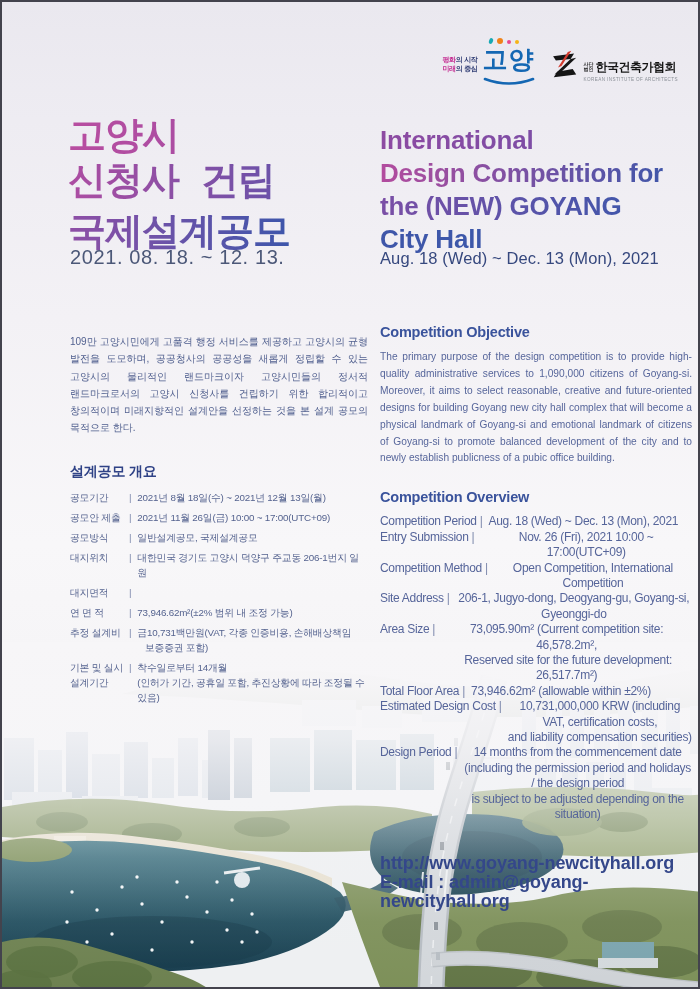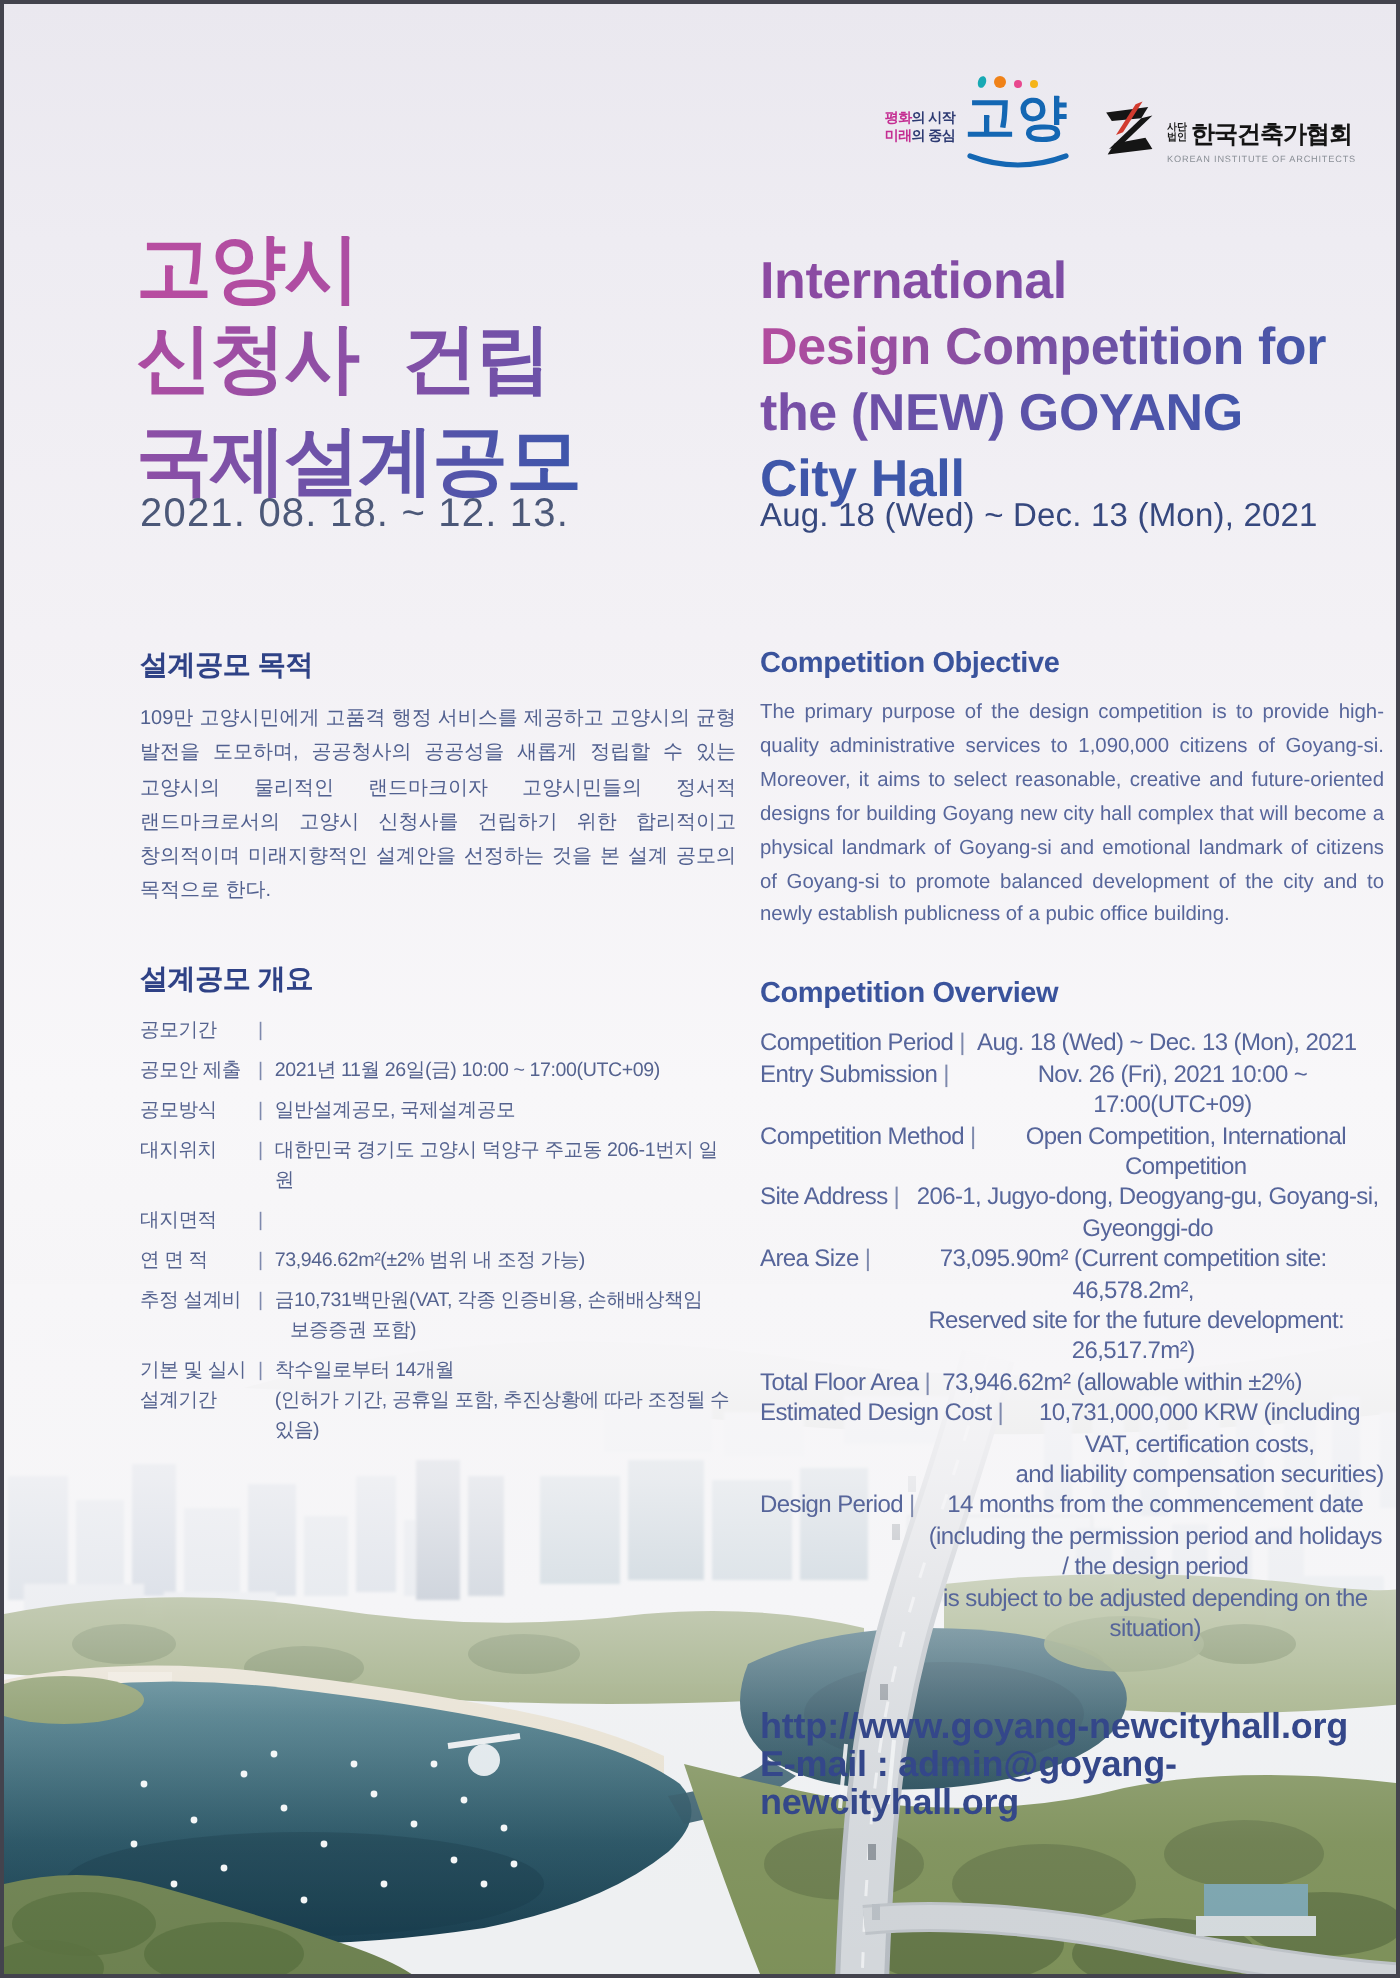--- a/index.html
+++ b/index.html
@@ -276,29 +276,29 @@
 
   <h2 class="title-en">
     <span class="l grad te1">International</span>
     <span class="l grad te2">Design Competition for</span>
     <span class="l grad te3">the (NEW) GOYANG</span>
     <span class="l grad te4">City Hall</span>
   </h2>
   <div class="date-en">Aug. 18 (Wed) ~ Dec. 13 (Mon), 2021</div>
 
   <div class="col col-left">
-    <h3 class="sec">설계공모 목적</h3>
     <p class="body-ko">109만 고양시민에게 고품격 행정 서비스를 제공하고 고양시의 균형 발전을 도모하며, 공공청사의 공공성을 새롭게 정립할 수 있는 고양시의 물리적인 랜드마크이자 고양시민들의 정서적 랜드마크로서의 고양시 신청사를 건립하기 위한 합리적이고 창의적이며 미래지향적인 설계안을 선정하는 것을 본 설계 공모의 목적으로 한다.</p>
 
     <div class="ov-ko">
       <h3 class="sec">설계공모 개요</h3>
       <div class="list list-ko">
         <div class="row">
             <span class="lbl">공모기간</span>
             <span class="bar">|</span>
+            <span class="val">2021년 8월 18일(수) ~ 2021년 12월 13일(월)</span>
           </div>
         <div class="row">
             <span class="lbl">공모안 제출</span>
             <span class="bar">|</span>
             <span class="val">2021년 11월 26일(금) 10:00 ~ 17:00(UTC+09)</span>
           </div>
         <div class="row">
             <span class="lbl">공모방식</span>
             <span class="bar">|</span>
             <span class="val">일반설계공모, 국제설계공모</span>

